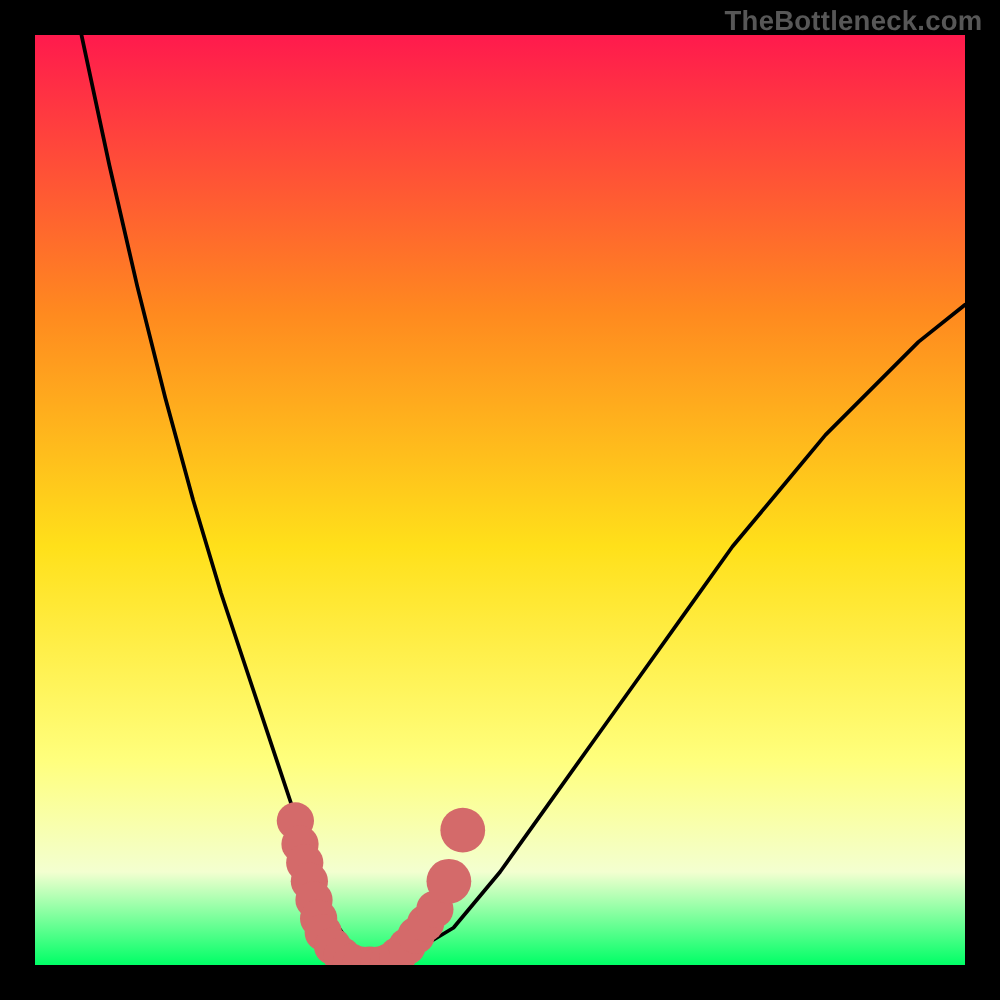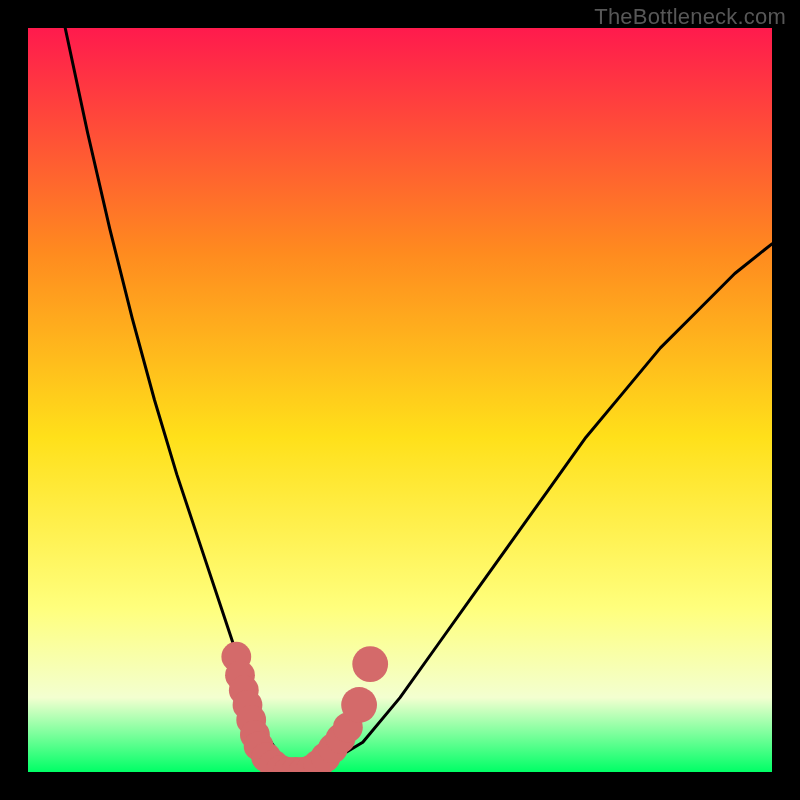--- a/index.html
+++ b/index.html
@@ -24,21 +24,21 @@
     left: 28px;
     width: 744px;
     height: 744px;
     overflow: hidden;
   }
   .watermark {
     position: absolute;
     top: 4px;
     right: 14px;
     font-size: 22px;
-    font-weight: 400;
+    font-weight: 700;
     color: #575757;
     letter-spacing: 0.2px;
   }
   svg { display: block; }
 </style>
 </head>
 <body>
 
 <div class="frame">
   <div class="watermark">TheBottleneck.com</div>

